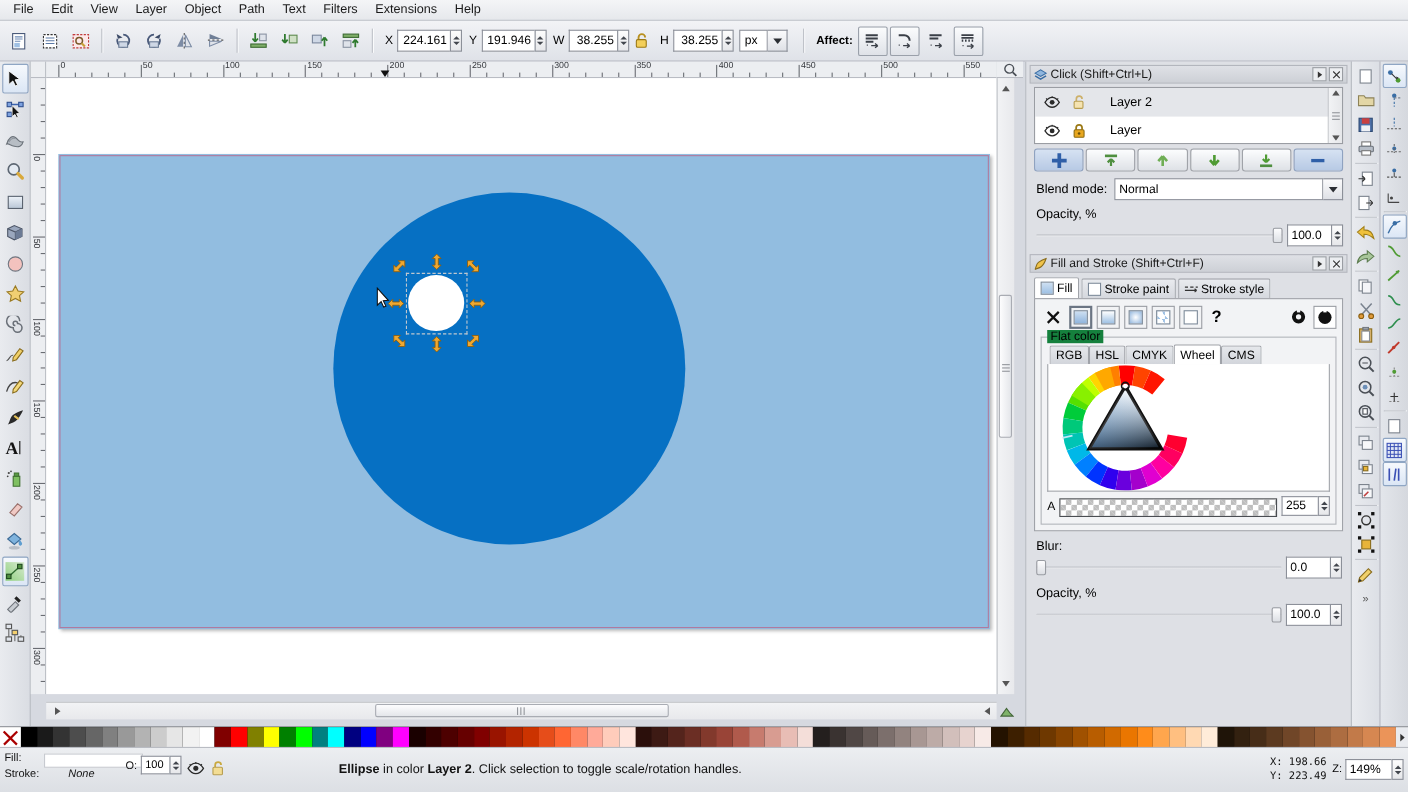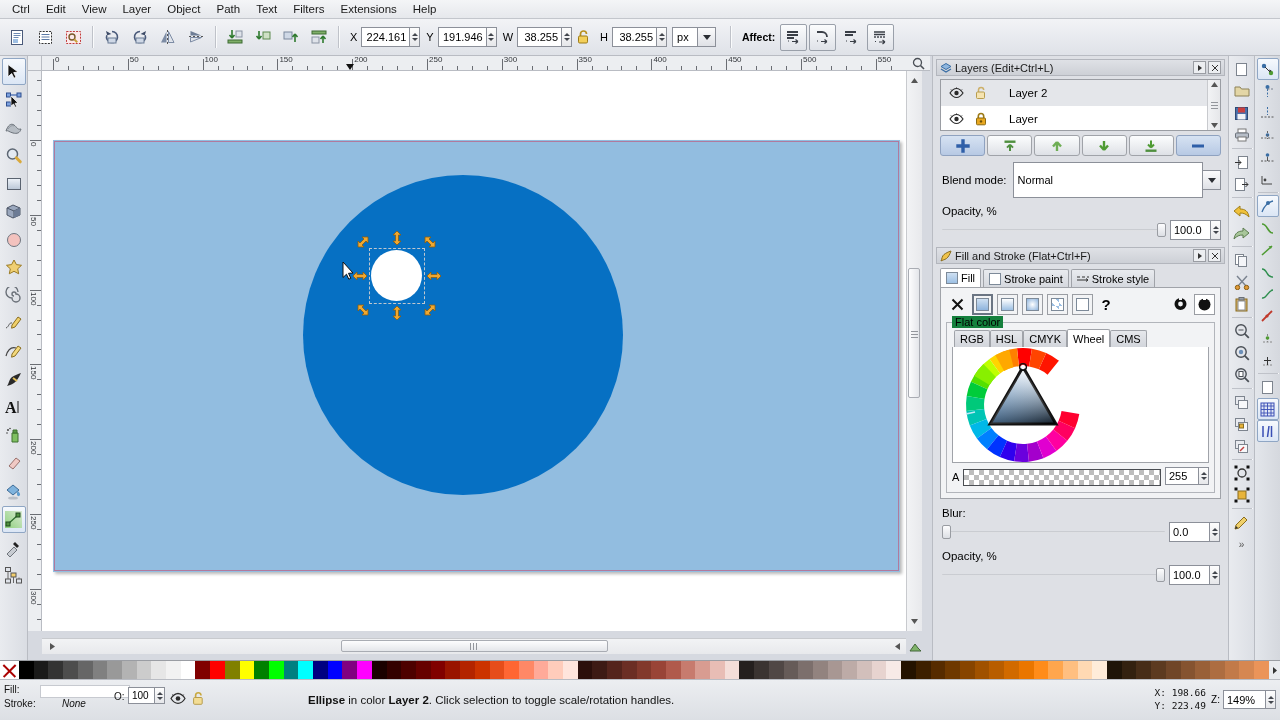--- a/index.html
+++ b/index.html
@@ -201,21 +201,21 @@
   }
   .lbtn-row { display:flex; margin:4px 4px 0 4px; gap:2px; }
   .lbtn {
     flex:1; height:21px; border:1px solid #a0a3a9; border-radius:3px;
     background:linear-gradient(#fcfdfe,#dee1e6);
     display:flex;align-items:center;justify-content:center;
   }
   .lbtn.pri { background:linear-gradient(#d6e2f2,#b7c9e4); border-color:#8fa2c0; }
   .row-lbl { display:flex; align-items:center; margin:6px 4px 0 6px; font-size:11.5px; }
   .combo {
-    flex:1; height:36px; border:1px solid #8c9099; background:#fff;
+    flex:1; height:20px; border:1px solid #8c9099; background:#fff;
     display:flex; align-items:center; padding:0 4px; font-size:11px; margin-left:6px;
   }
   .combo-btn {
     width:18px;height:20px;border:1px solid #8c9099;border-left:none;
     background:linear-gradient(#fbfbfc,#dfe1e6);
     display:flex;align-items:center;justify-content:center;
   }
   .slider-row { display:flex; align-items:center; margin:3px 4px 0 6px; gap:4px; }
   .slider { flex:1; height:14px; position:relative; }
   .slider-track {
@@ -313,21 +313,21 @@
     position:absolute; right:4px; top:10px; display:flex; align-items:stretch;
   }
   svg { display:block; }
 </style>
 </head>
 <body>
 
 <div id="app">
 
   <div class="menubar">
-    <div class="menu-item"><span>Ctrl</span></div>
+    <div class="menu-item"><span>File</span></div>
     <div class="menu-item"><span>Edit</span></div>
     <div class="menu-item"><span>View</span></div>
     <div class="menu-item"><span>Layer</span></div>
     <div class="menu-item"><span>Object</span></div>
     <div class="menu-item"><span>Path</span></div>
     <div class="menu-item"><span>Text</span></div>
     <div class="menu-item"><span>Filters</span></div>
     <div class="menu-item"><span>Extensions</span></div>
     <div class="menu-item"><span>Help</span></div>
   </div>
@@ -859,21 +859,21 @@
   <div class="dock">
 
     <div style="padding:3px 3px 0 3px">
       <div class="panel-title">
         <span>
           <svg width="12" height="12" viewBox="0 0 12 12">
               <path d="M1 7l5 3 5-3" fill="none" stroke="#3a6ea5" stroke-width="1.3"></path>
               <path d="M1 4.5L6 7.5l5-3L6 1.5z" fill="#8fb6de" stroke="#3a6ea5"></path>
             </svg>
         </span>
-        <span class="ptxt">Layers (Edit+Ctrl+L)</span>
+        <span class="ptxt">Click (Shift+Ctrl+L)</span>
         <span class="tbox-btn">
           <svg width="8" height="8" viewBox="0 0 8 8">
               <path d="M2 1l4 3-4 3z" fill="#333"></path>
             </svg>
         </span>
         <span class="tbox-btn">
           <svg width="8" height="8" viewBox="0 0 8 8">
               <path d="M1 1l6 6M7 1L1 7" stroke="#333"></path>
             </svg>
         </span>
@@ -987,21 +987,21 @@
       </div>
     </div>
 
     <div style="padding:7px 3px 0 3px">
       <div class="panel-title">
         <span>
           <svg width="12" height="12" viewBox="0 0 12 12">
               <path d="M1 11c1-2 1-5 3-6.5S8 2 11 1c-1 3-2.5 6-4.5 7.5S2 10 1 11z" fill="#f0c34a" stroke="#8a6d1e"></path>
             </svg>
         </span>
-        <span class="ptxt">Fill and Stroke (Flat+Ctrl+F)</span>
+        <span class="ptxt">Fill and Stroke (Shift+Ctrl+F)</span>
         <span class="tbox-btn">
           <svg width="8" height="8" viewBox="0 0 8 8">
               <path d="M2 1l4 3-4 3z" fill="#333"></path>
             </svg>
         </span>
         <span class="tbox-btn">
           <svg width="8" height="8" viewBox="0 0 8 8">
               <path d="M1 1l6 6M7 1L1 7" stroke="#333"></path>
             </svg>
         </span>

